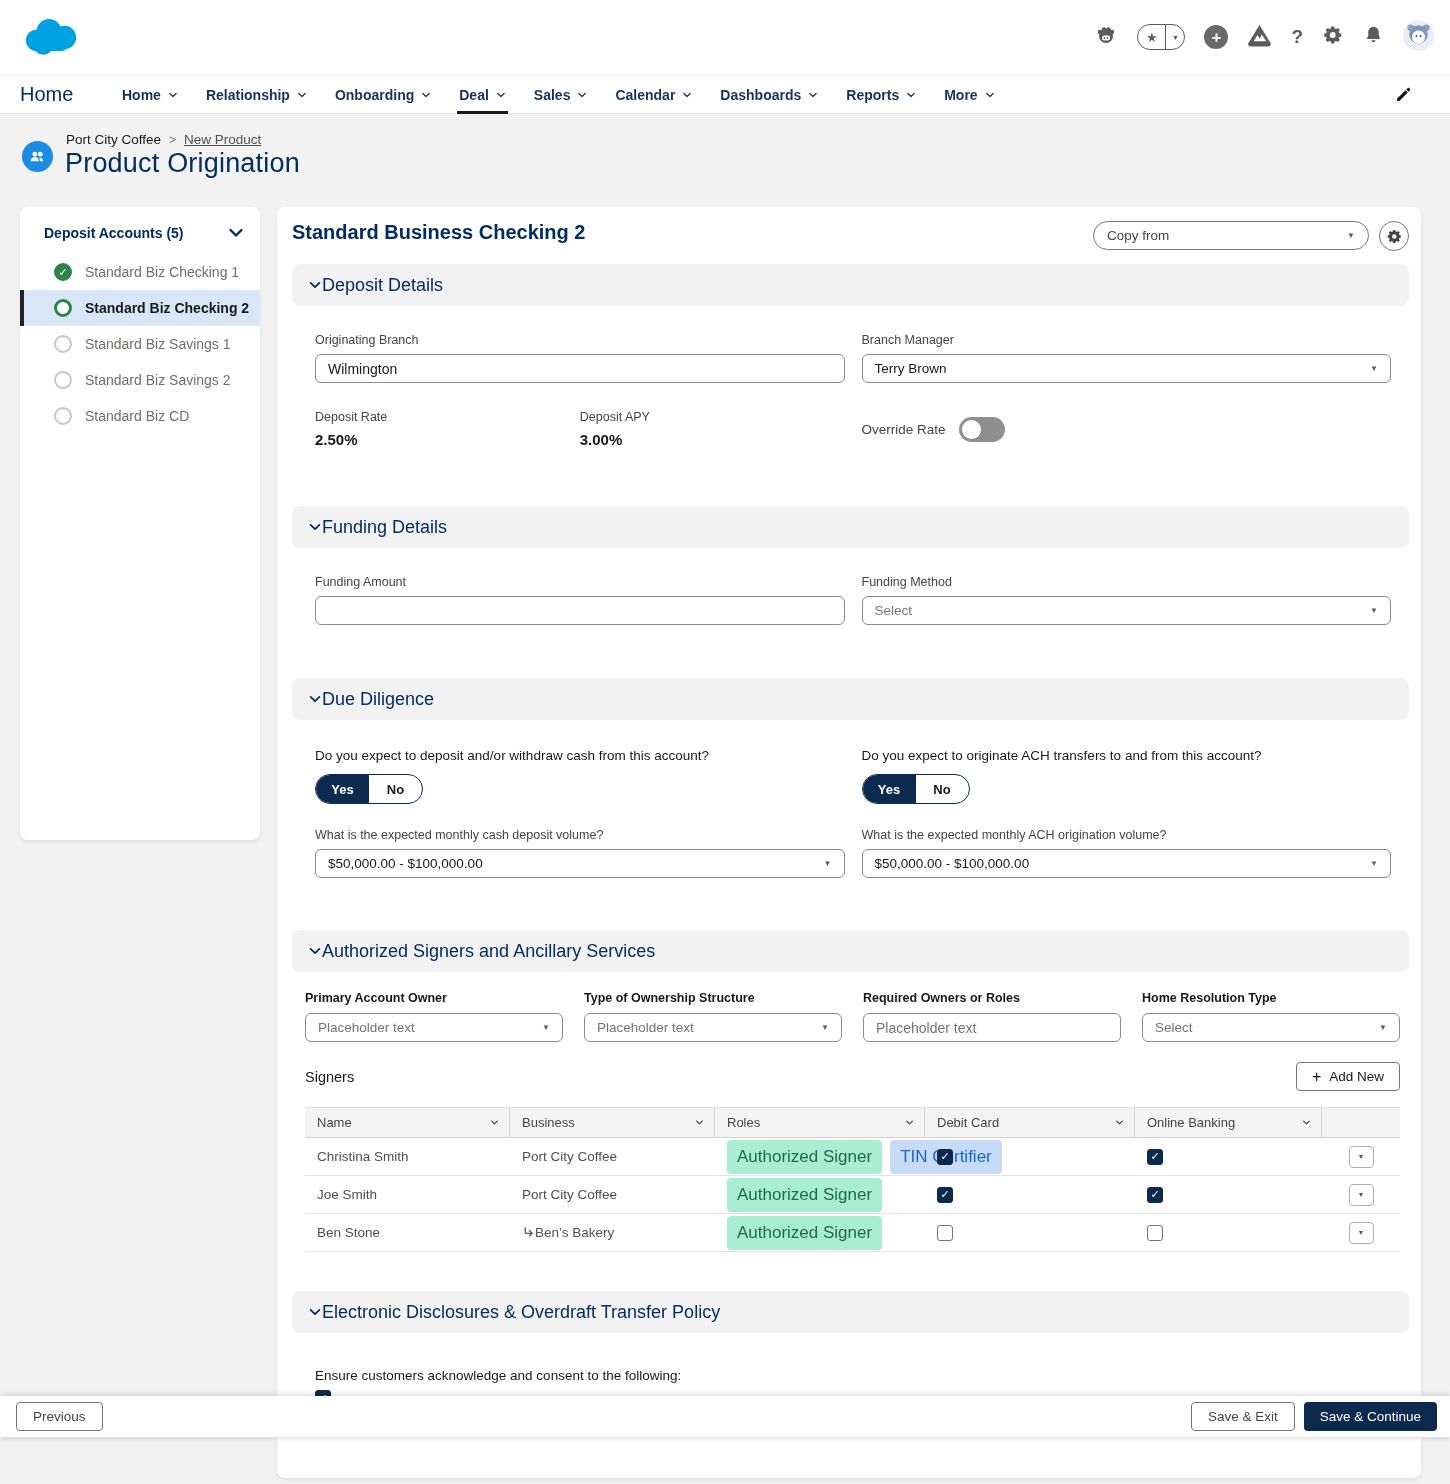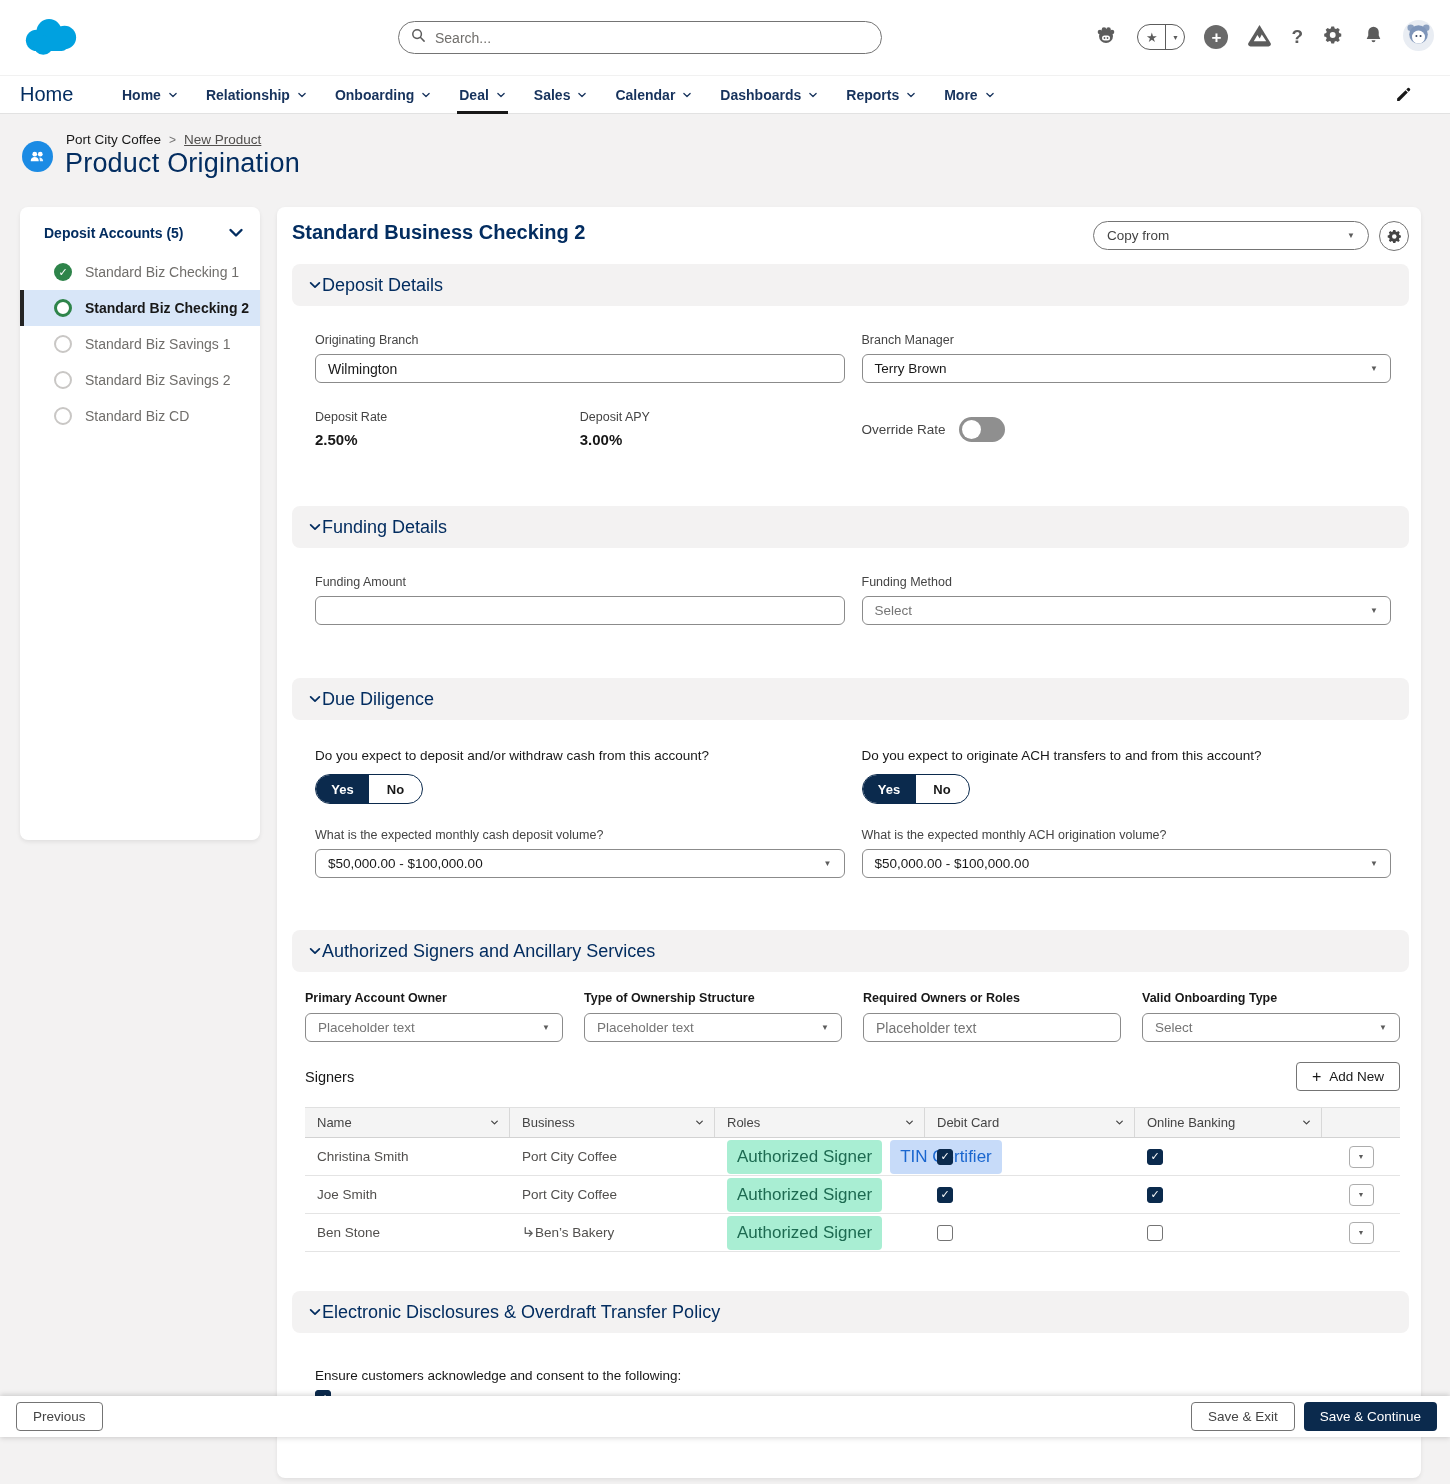--- a/index.html
+++ b/index.html
@@ -126,29 +126,20 @@
 <div class="topbar">
   <span class="logo">
     <svg width="58" height="41" viewBox="0 0 60 42">
       <circle cx="15" cy="25" r="11" fill="#00a1e0"></circle>
         <circle cx="28" cy="16" r="13" fill="#00a1e0"></circle>
       <circle cx="44" cy="22" r="12" fill="#00a1e0"></circle>
         <circle cx="22" cy="30" r="10" fill="#00a1e0"></circle>
       <rect x="12" y="22" width="36" height="14" rx="7" fill="#00a1e0"></rect>
     </svg>
   </span>
-  <div class="search-box">
-    <span>
-      <svg width="15" height="15" viewBox="0 0 16 16">
-          <circle cx="6.5" cy="6.5" r="4.6" fill="none" stroke="#5c5c5c" stroke-width="1.6"></circle>
-          <path d="M10.2 10.2 14 14" stroke="#5c5c5c" stroke-width="1.6" stroke-linecap="round"></path>
-        </svg>
-    </span>
-    <input type="text" placeholder="Search..." style="">
-  </div>
   <div class="top-icons">
     <span>
       <svg width="24" height="24" viewBox="0 0 24 24">
           <circle cx="12" cy="13" r="7" fill="#5c5c5c"></circle>
           <circle cx="6" cy="9" r="2.3" fill="#5c5c5c"></circle>
           <circle cx="10" cy="6.5" r="2.3" fill="#5c5c5c"></circle>
           <circle cx="14.5" cy="6.5" r="2.3" fill="#5c5c5c"></circle>
           <circle cx="18" cy="9" r="2.3" fill="#5c5c5c"></circle>
           <rect x="8" y="12.5" width="8" height="5" rx="2.5" fill="#fff"></rect>
           <circle cx="10.5" cy="15" r=".9" fill="#5c5c5c"></circle>
@@ -463,21 +454,21 @@
         <div class="select is-placeholder">
           <span>Placeholder text</span>
             <span class="tri">▼</span>
         </div>
       </div>
       <div>
         <div class="fld-label-b">Required Owners or Roles</div>
         <input class="txt-input" placeholder="Placeholder text" style="">
       </div>
       <div>
-        <div class="fld-label-b">Valid Onboarding Type</div>
+        <div class="fld-label-b">Home Resolution Type</div>
         <div class="select is-placeholder">
           <span>Select</span>
             <span class="tri">▼</span>
         </div>
       </div>
     </div>
 
     <div class="signers-row">
       <span class="signers-label">Signers</span>
       <button class="add-new-btn">

